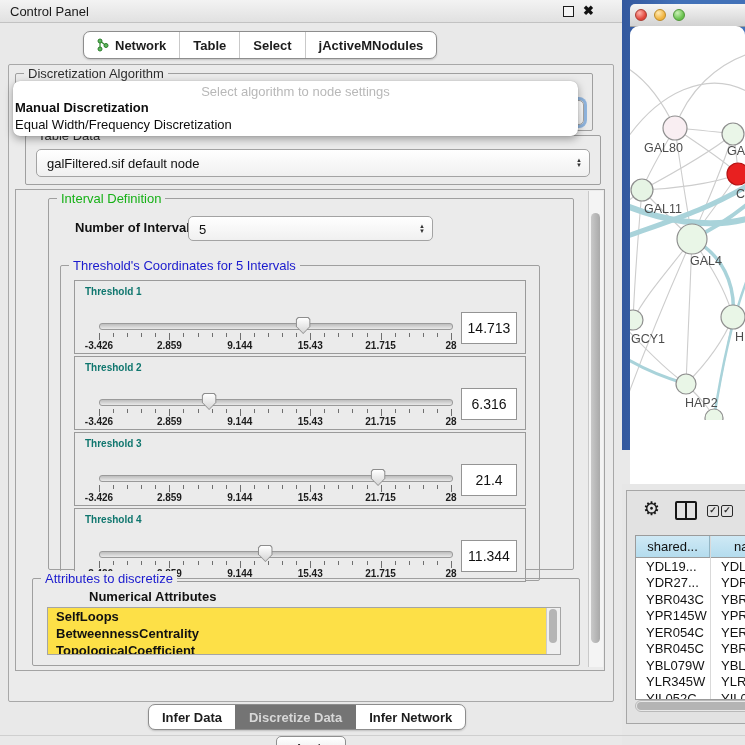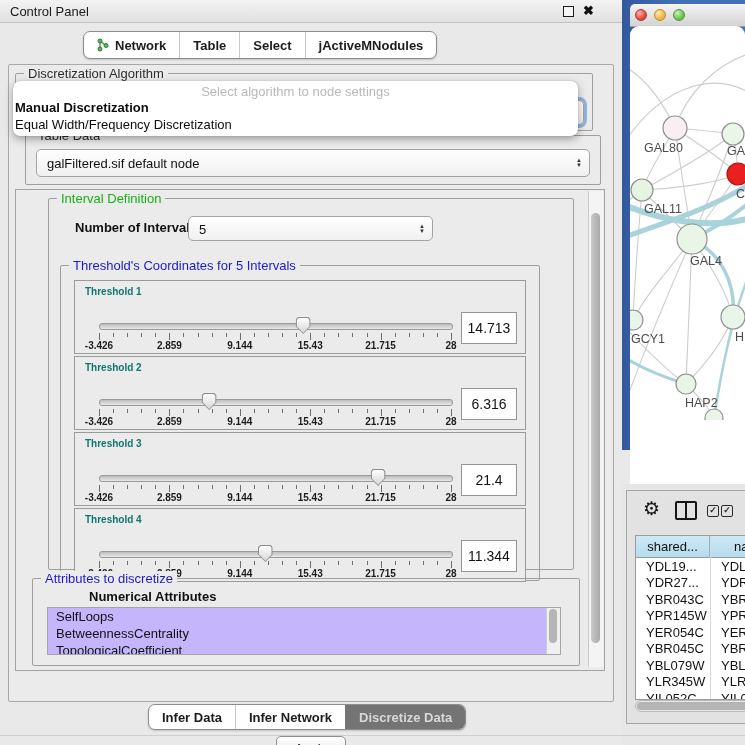--- a/index.html
+++ b/index.html
@@ -65,21 +65,21 @@
   .th-handle .hi{inset:1px;background:linear-gradient(#ffffff,#d5d5d5);}
   .th-ticks{position:absolute;left:24px;top:52px;width:352px;height:8px;}
   .th-ticks i{position:absolute;top:0;width:1px;height:4px;background:#6e6e6e;}
   .th-ticks i.maj{height:7px;}
   .th-ticklabels{position:absolute;left:24px;top:59px;width:352px;height:12px;}
   .th-ticklabels span{position:absolute;transform:translateX(-50%);font-size:10px;font-weight:bold;color:#1d1d1d;white-space:nowrap;}
   .th-value{position:absolute;right:8px;top:31px;width:54px;height:30px;background:#fff;border:1px solid #949494;
        font-size:14px;color:#111;display:flex;align-items:center;justify-content:center;}
   #attr-group{left:16px;top:388px;width:546px;height:86px;}
   .attr-title{position:absolute;left:8px;top:10px;font-size:13px;font-weight:bold;color:#111;margin-left:48px;}
-  .listbox{position:absolute;left:14px;top:28px;width:512px;height:46px;background:#c4b5fd;border:1px solid #a5a5a5;overflow:hidden;}
+  .listbox{position:absolute;left:14px;top:28px;width:512px;height:46px;background:#fde047;border:1px solid #a5a5a5;overflow:hidden;font-weight:bold;}
   .attr-item{font-size:13px;color:#111;line-height:17px;padding-left:8px;white-space:nowrap;}
   .list-vscroll{position:absolute;right:0;top:0;width:13px;height:100%;background:#f0f0f0;border-left:1px solid #ccc;}
   .list-vscroll .thumb{position:absolute;left:2px;top:1px;width:8px;height:34px;border-radius:4px;background:#b5b5b5;}
   .apply-btn{position:absolute;left:267px;top:671px;width:68px;height:22px;border:1px solid #8f8f8f;border-radius:5px;
        background:linear-gradient(#ffffff,#e5e5e5);font-size:13px;color:#111;display:flex;align-items:center;justify-content:center;}
   
   .net-window{position:absolute;left:622px;top:0;width:123px;height:450px;
        background:linear-gradient(90deg,#33589e,#4271b8 45%);}
   .net-titlebar{position:absolute;left:8px;top:4px;width:115px;height:22px;
        background:linear-gradient(#f5f5f5,#d2d2d2);border-radius:5px 0 0 0;border-bottom:1px solid #9e9e9e;}
@@ -400,25 +400,25 @@
     <div id="dd-options">
         <div class="dd-opt bold">Manual Discretization</div>
         <div class="dd-opt">Equal Width/Frequency Discretization</div>
       </div>
   </div>
 
   <div class="segbar" id="bottom-tabs">
       <div class="seg">
         <span>Infer Data</span>
       </div>
+      <div class="seg sel">
+        <span>Discretize Data</span>
+      </div>
       <div class="seg">
         <span>Infer Network</span>
-      </div>
-      <div class="seg sel">
-        <span>Discretize Data</span>
       </div>
     </div>
 
   <div class="net-window">
     <div class="net-titlebar">
       <span class="light red"></span>
       <span class="light yellow"></span>
       <span class="light green"></span>
     </div>
     <div class="net-canvas">

